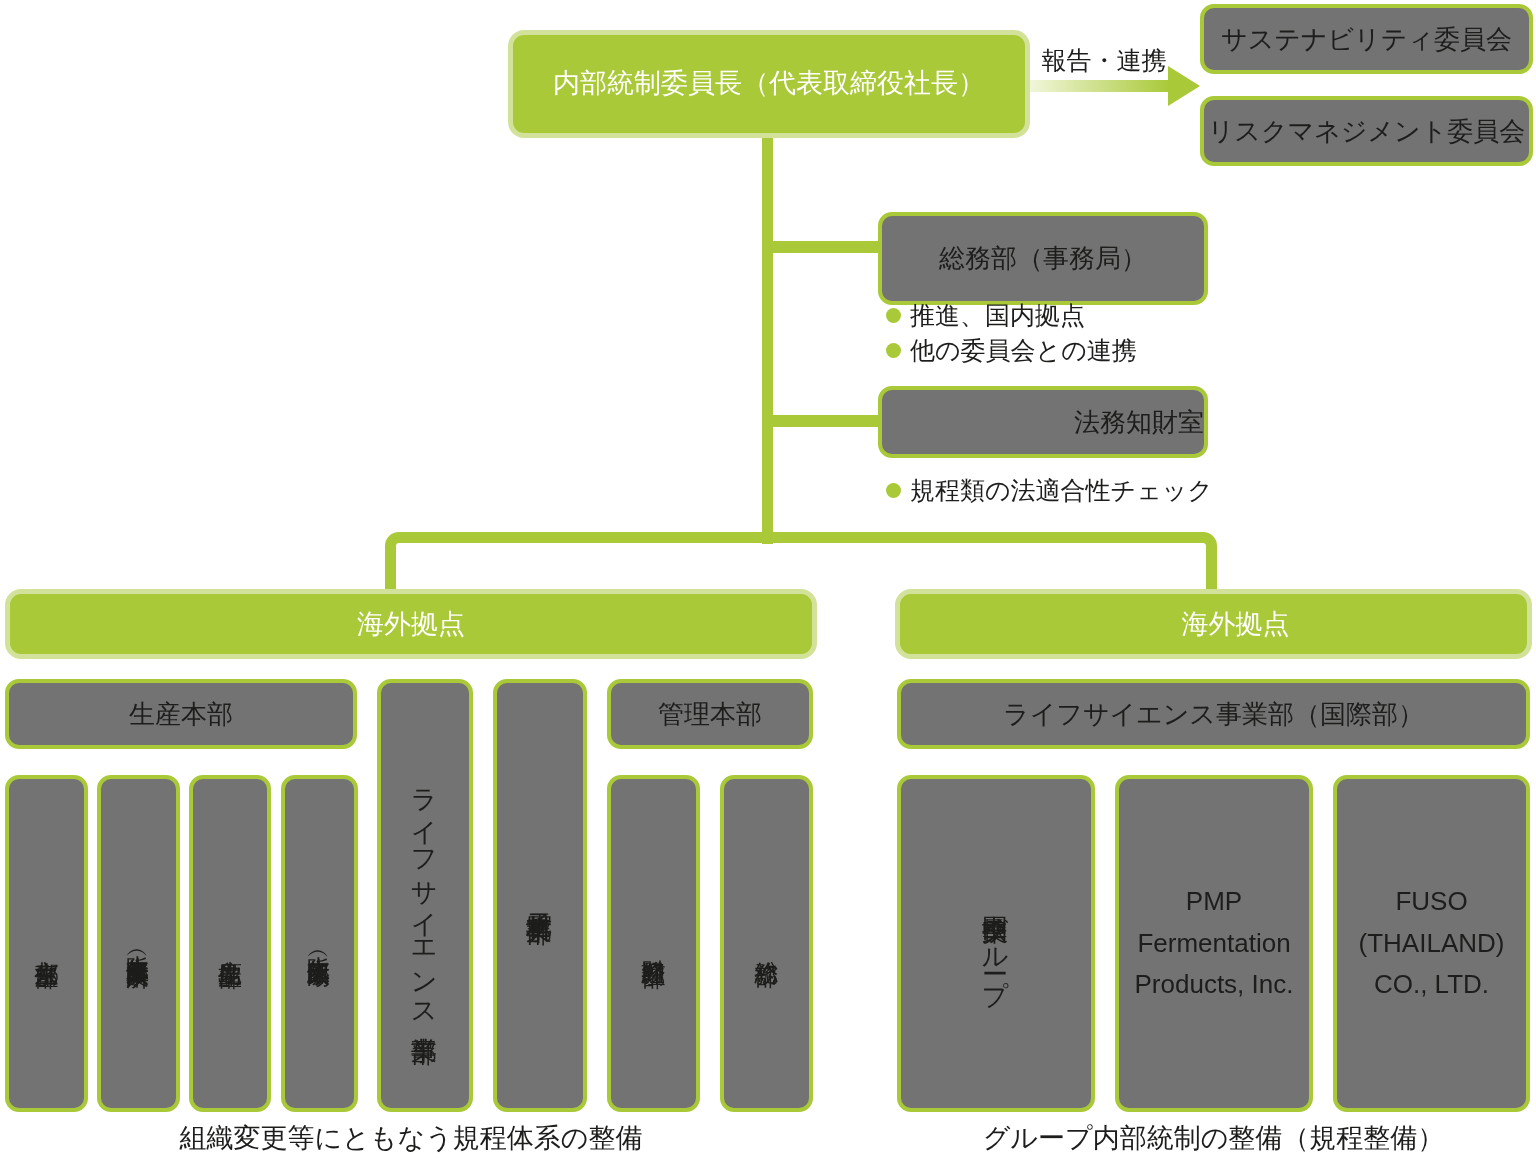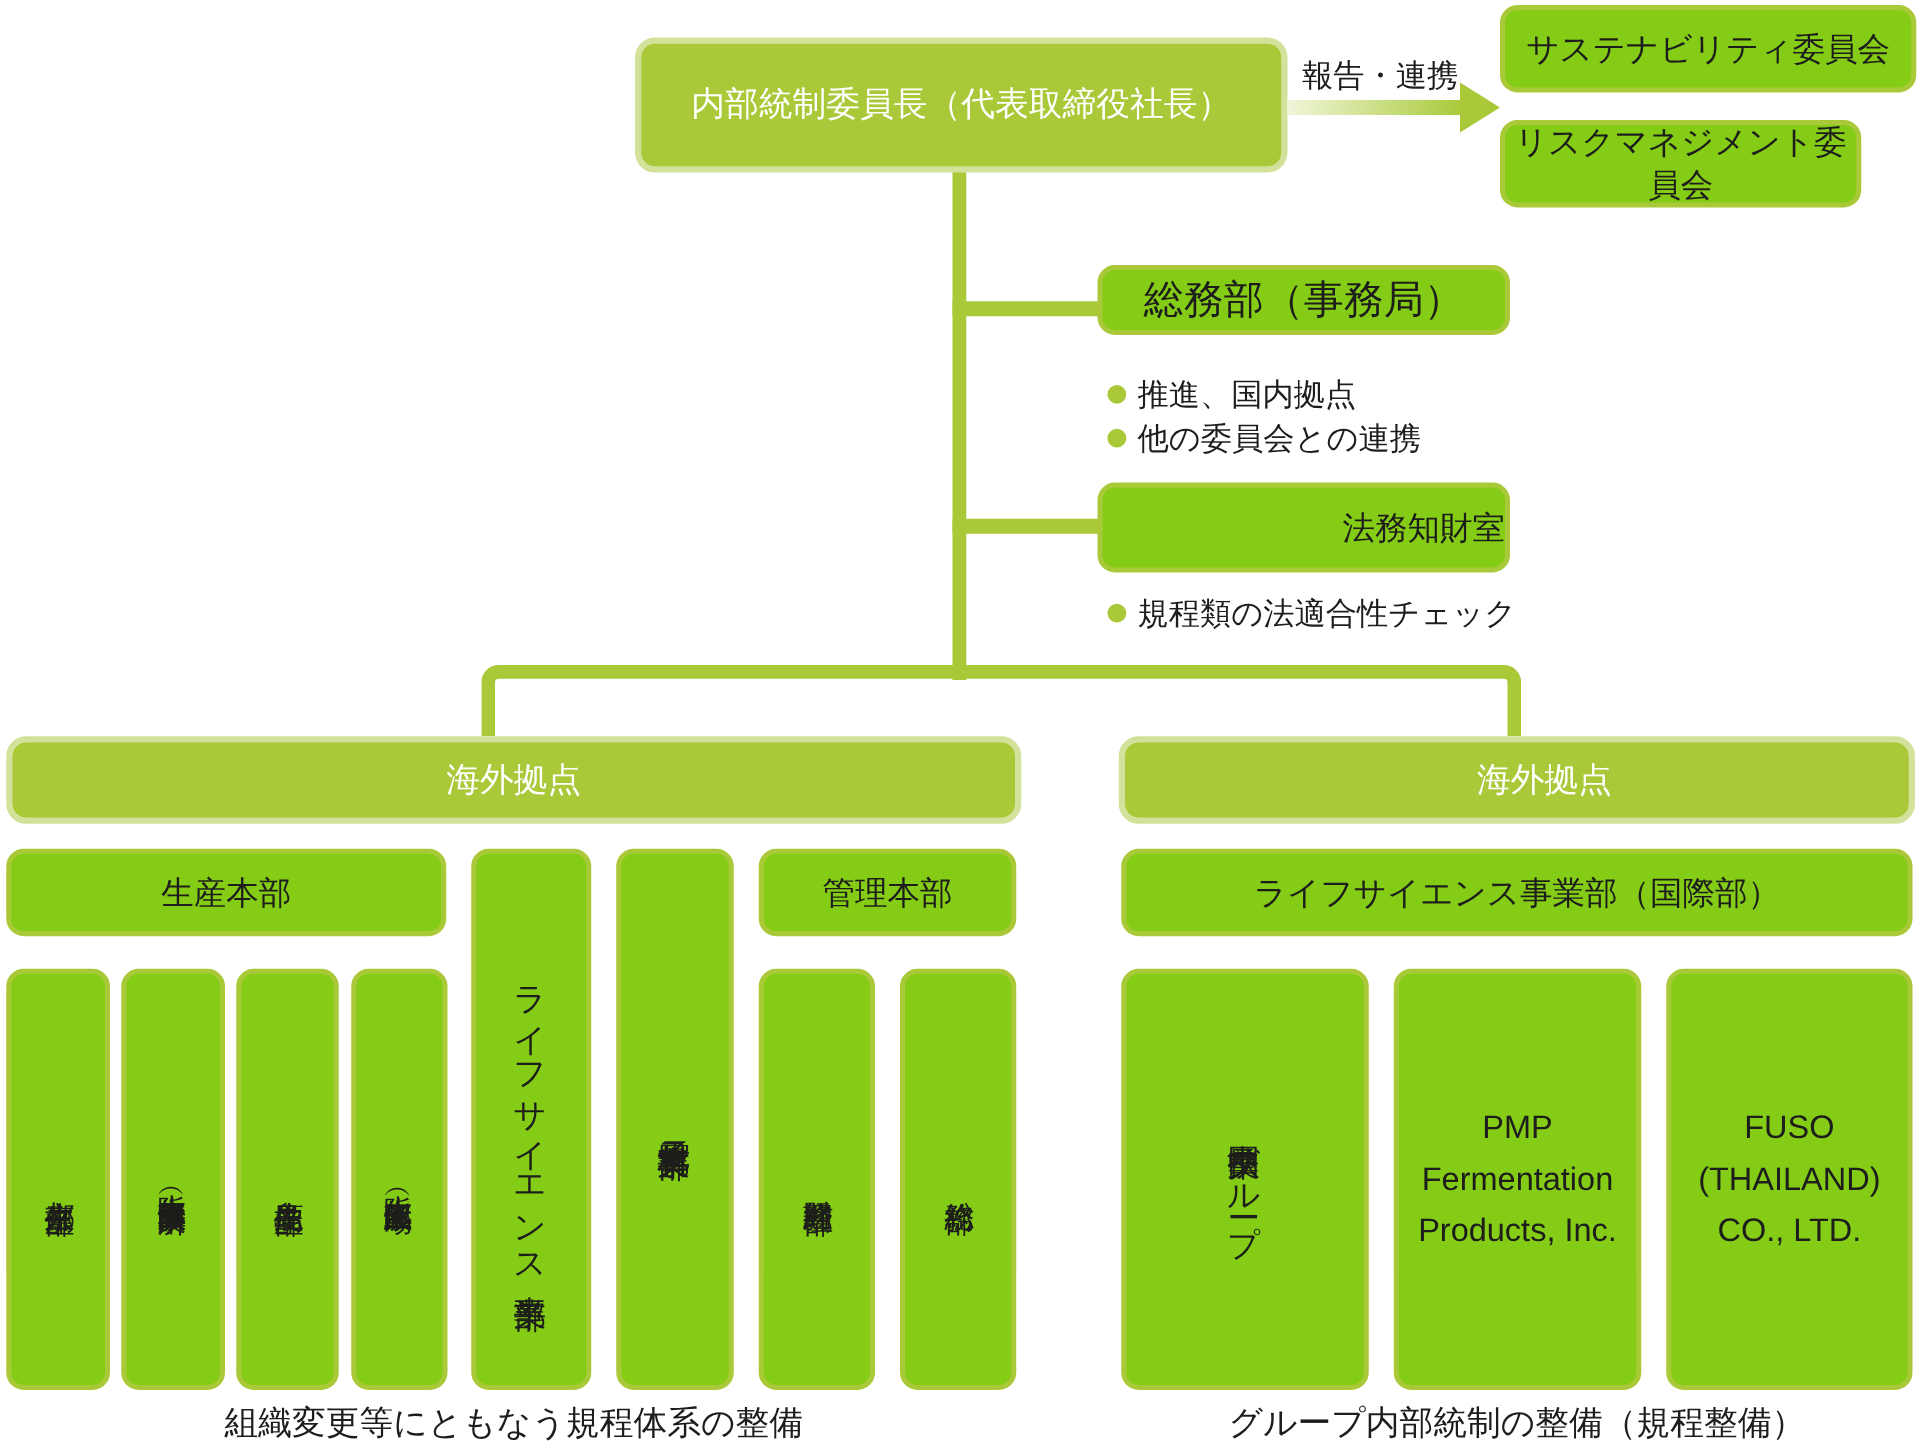--- a/index.html
+++ b/index.html
@@ -6,21 +6,21 @@
   .stage{
     position:relative;width:1536px;height:1159px;background:#ffffff;overflow:hidden;
     font-family:"Liberation Sans",sans-serif;color:#1d1d1b;
   }
   .box{position:absolute;box-sizing:border-box;display:flex;align-items:center;justify-content:center;text-align:center;}
   .dark-box{
     background:#a9c938;border:5px solid #d3e29b;border-radius:16px;
     color:#ffffff;
   }
   .light-box{
-    background:#84cc16;border:4px solid #a9c938;border-radius:14px;
+    background:#737373;border:4px solid #a9c938;border-radius:14px;
     color:#1d1d1b;
   }
   .vtext{writing-mode:vertical-rl;text-orientation:mixed;letter-spacing:1px;}
   .line{position:absolute;background:#a9c938;}
   .elbow{
     position:absolute;box-sizing:border-box;background:transparent;
     border:11px solid #a9c938;border-bottom:none;border-radius:14px 14px 0 0;
   }
   .arrow-shaft{
     position:absolute;background:linear-gradient(to right,#f0f6da,#a9c938);
@@ -50,25 +50,25 @@
     </div>
   </div>
 
   <div style="position:absolute;left:1035px;top:44px;width:138px;text-align:center;font-size:25px;color:#1d1d1b;">報告・連携</div>
   <div class="arrow-shaft" style="left:1030px;top:80px;width:140px;height:12px;"></div>
   <div class="arrow-head" style="left:1168px;top:66px;"></div>
 
   <div class="box light-box" style="left:1200px;top:4px;width:333px;height:70px;font-size:26px;">
     <span>サステナビリティ委員会</span>
   </div>
-  <div class="box light-box" style="left:1200px;top:96px;width:289px;height:70px;font-size:26px;">
+  <div class="box light-box" style="left:1200px;top:96px;width:333px;height:70px;font-size:26px;">
     <span>リスクマネジメント委員会</span>
   </div>
 
-  <div class="box light-box" style="left:878px;top:212px;width:330px;height:56px;font-size:32px;">
+  <div class="box light-box" style="left:878px;top:212px;width:330px;height:93px;font-size:26px;">
     <span>総務部（事務局）</span>
   </div>
   <div class="bullet-row" style="left:886px;top:299px;">
     <span class="dot"></span>
     <span>推進、国内拠点</span>
   </div>
   <div class="bullet-row" style="left:886px;top:334px;">
     <span class="dot"></span>
     <span>他の委員会との連携</span>
   </div>

